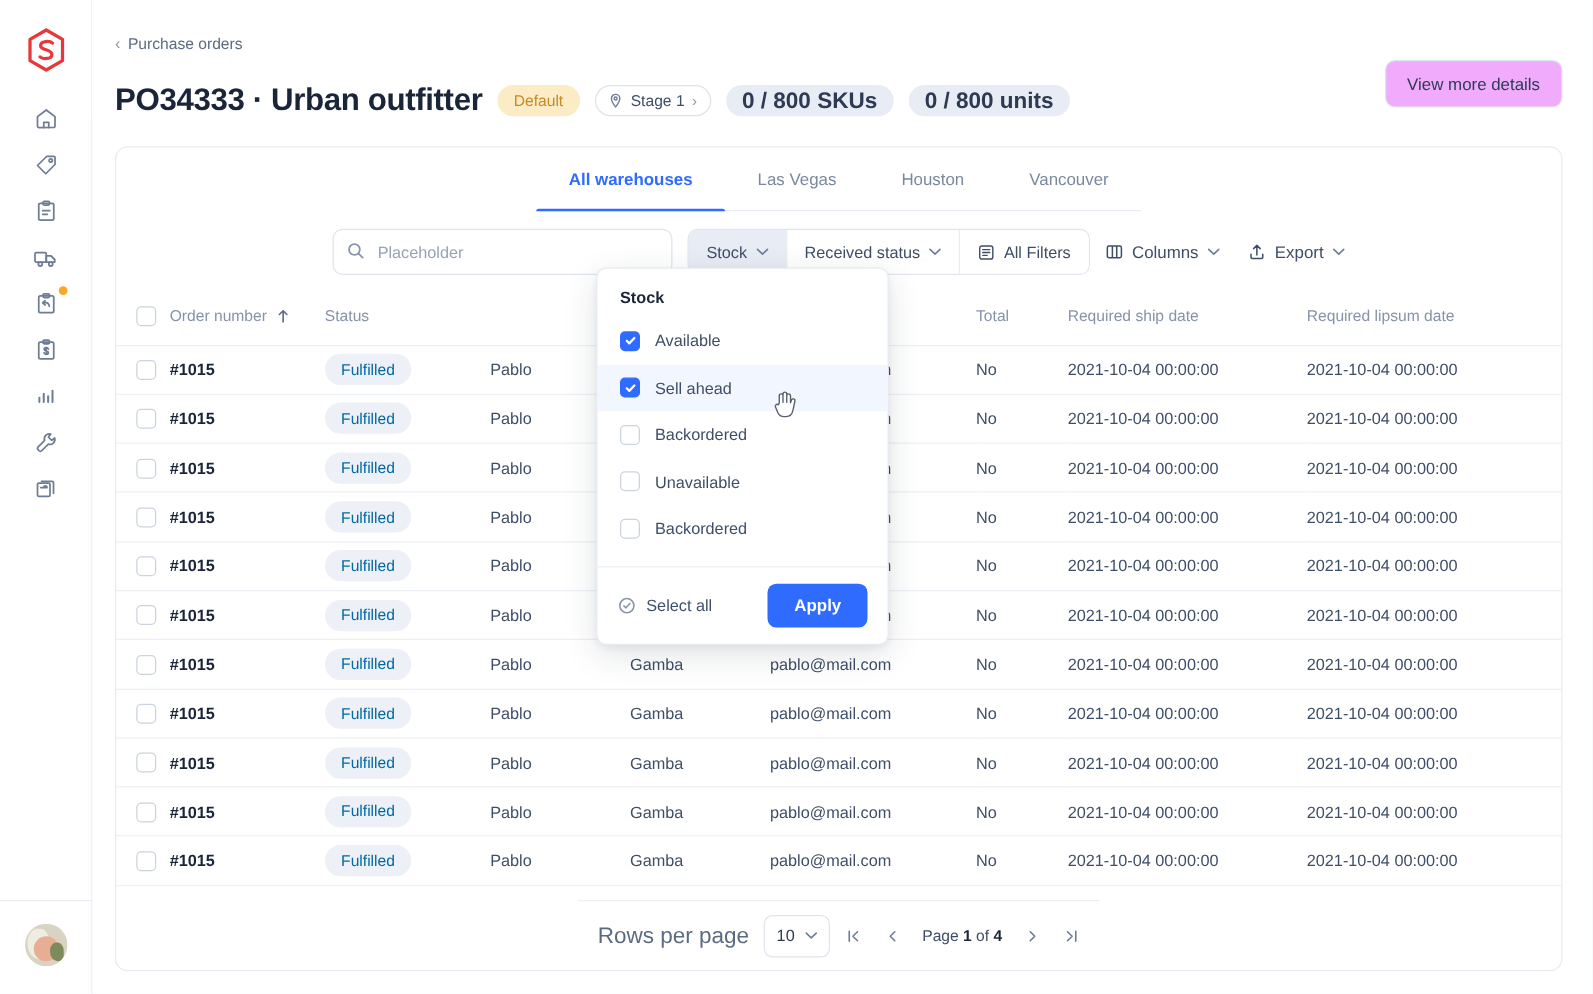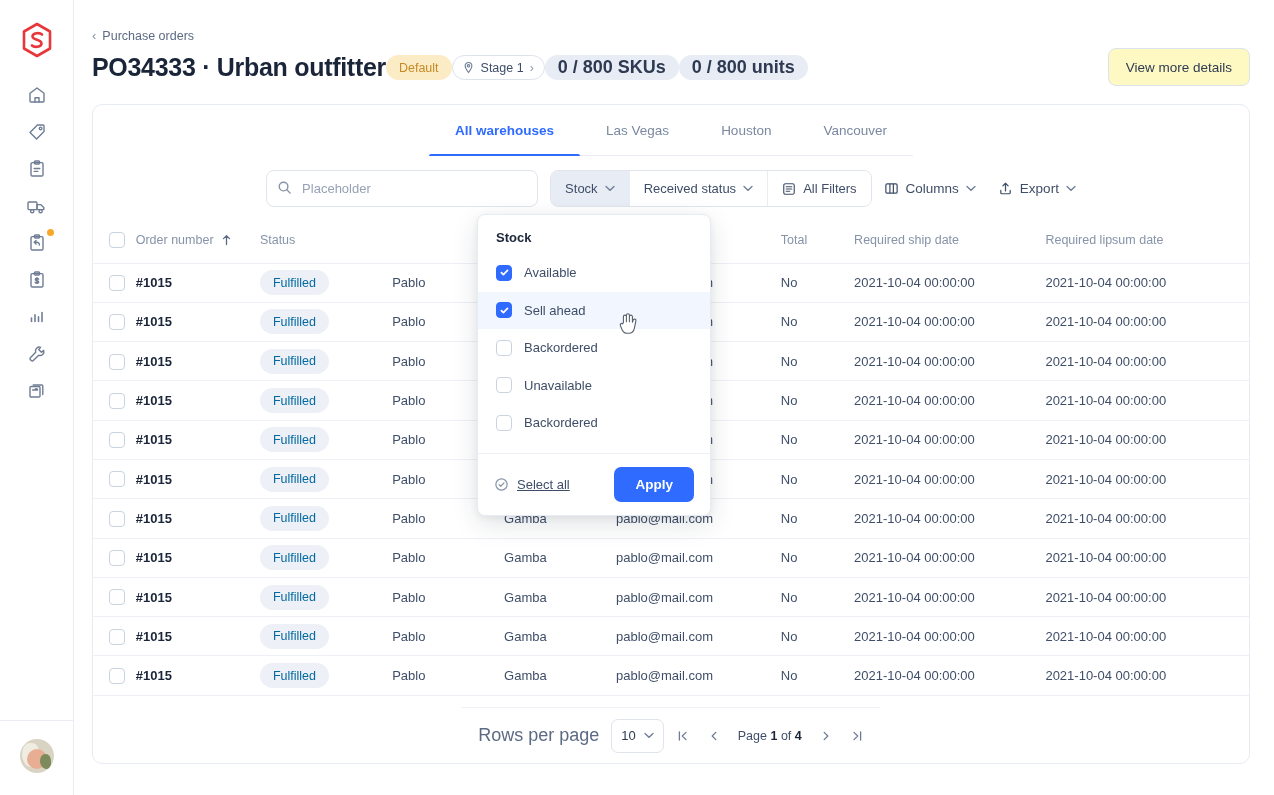--- a/index.html
+++ b/index.html
@@ -55,43 +55,43 @@
   .main { flex: 1; height: 795px; position: relative; background: #FFFFFF; }
 
   
   .page-header { padding: 26px 24px 0 18px; background:#FFFFFF; }
   .breadcrumb {
     display: inline-flex; align-items: center; gap: 6px;
     font-size: 12.5px; color: #5C6B84; cursor: pointer;
   }
   .breadcrumb .chev { font-size: 13px; color:#8A97AC; line-height:1; }
   .title-row {
-    display: flex; align-items: center; 
-    margin-top: 9px;
+    display: flex; align-items: center; gap: 12px;
+    margin-top: 22px;
   }
   .page-title {
     font-size: 25px; font-weight: 700; color: #1A2539;
     letter-spacing: -0.3px; white-space: nowrap;
   }
   .badge {
     display: inline-flex; align-items: center; gap: 6px;
     height: 25px; padding: 0 13px; border-radius: 13px;
     font-size: 12.5px; white-space: nowrap;
   }
   .badge-default { background: #FCECC6; color: #C58A25; font-weight: 500; }
   .badge-stage {
     background: #FFFFFF; border: 1px solid #DDE3EC; color: #3F4E68;
     cursor: pointer; padding: 0 10px 0 9px;
   }
   .badge-stat { background:#E8ECF4; color:#2D3A52; font-weight:700; font-size:18px; }
   .view-more {
     position:absolute; right: 24px; top: 48px;
     height: 38px; padding: 0 17px;
     border: 1px solid #DDE3EC; border-radius: 8px;
-    background: #fef9c3; color: #2D3A52; font-size: 13.5px;
+    background: #f0abfc; color: #2D3A52; font-size: 13.5px;
     font-family: inherit; cursor: pointer;
     display:flex; align-items:center;
   }
 
   
   .card {
     margin: 22px 24px 0 18px;
     background: #FFFFFF;
     border: 1px solid #E7EBF2;
     border-radius: 10px;
@@ -248,21 +248,21 @@
     background:#2F6BFF; border-color:#2F6BFF;
     display:flex; align-items:center; justify-content:center;
   }
   .dd-foot {
     border-top: 1px solid #EDF0F5;
     display:flex; align-items:center;
     padding: 13px 16px; gap:10px;
     margin-top: 11px;
   }
   .select-all { display:flex; align-items:center; gap:8px;
-                font-size:13px; color:#3F4E68; cursor:pointer;text-decoration:underline; }
+                font-size:13px; color:#3F4E68; cursor:pointer; }
   .apply-btn {
     margin-left:auto; height: 35px; padding: 0 21px;
     background:#2F6BFF; color:#fff; border:none; border-radius:7px;
     font-size:13.5px; font-weight:700; font-family:inherit; cursor:pointer;
   }
 
   
   .cursor { position:absolute; left:544px; top:312px; z-index:90; pointer-events:none; }
 </style>
 </head>

